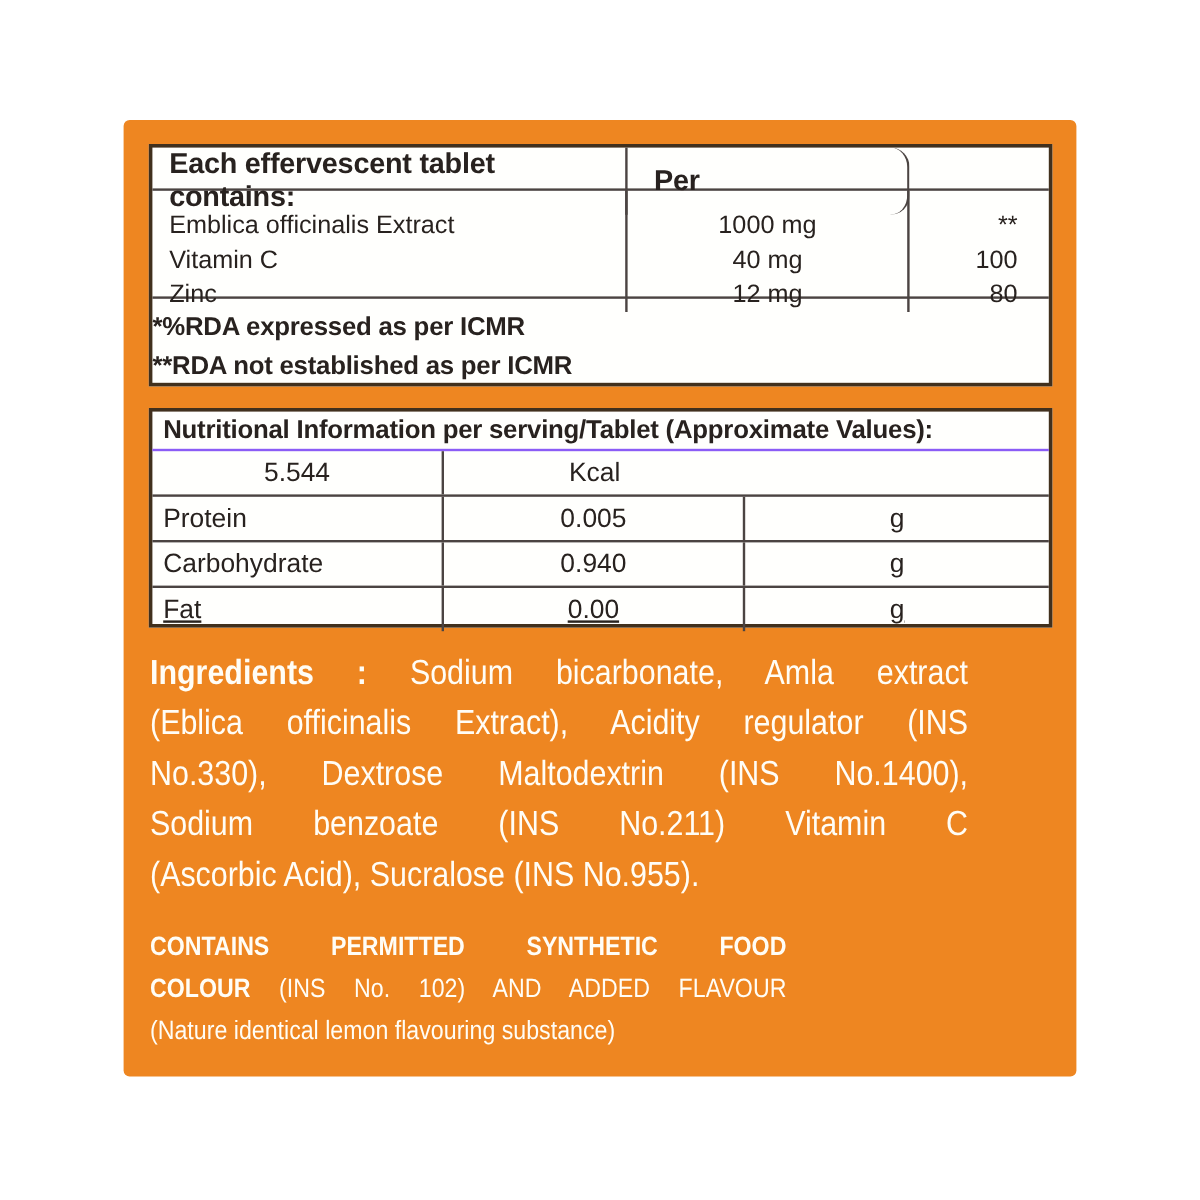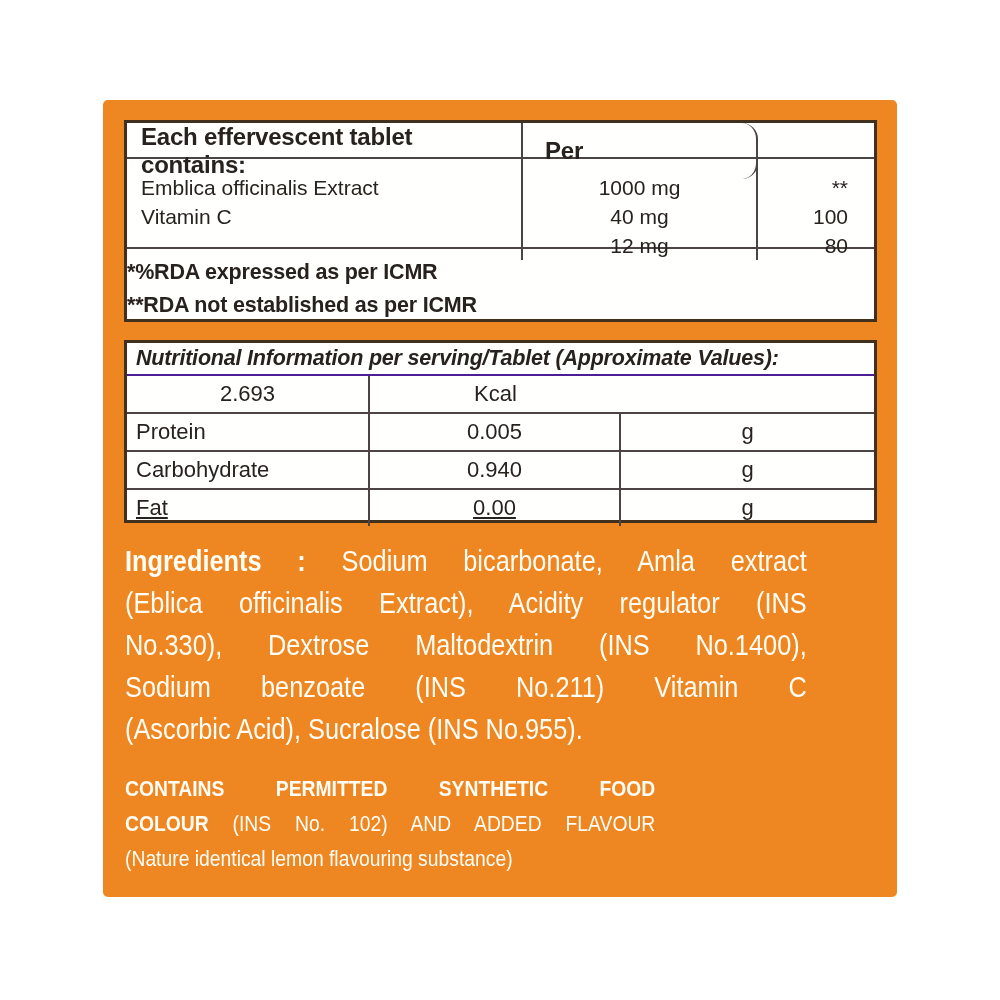--- a/index.html
+++ b/index.html
@@ -35,23 +35,23 @@
   .t1-data .cell { padding-top: 14px; }
   .vline { border-right: 2px solid #4b4442; }
   .pad-l { padding-left: 14px; }
   .c2-head { padding-left: 22px; border-radius: 16px; }
   .t-center { text-align: center; }
   .t-right { text-align: right; padding-right: 26px; }
   .t1-foot { height: 72px; padding: 7px 0 0 0; font-size: 21.5px; font-weight: bold; line-height: 33px; letter-spacing: -0.2px; box-sizing: border-box; }
   
   .nutrition { top: 240px; height: 183px; }
   .t2-header {
-    height: 31px; border-bottom: 2px solid #4c1d95;
+    height: 31px; border-bottom: 2px solid #8b5cf6;
     display: flex; align-items: center;
-    padding-left: 9px; font-size: 21.5px; font-weight: bold; letter-spacing: -0.2px; font-style: italic;
+    padding-left: 9px; font-size: 21.5px; font-weight: bold; letter-spacing: -0.2px;
   }
   .t2-row {
     display: grid; grid-template-columns: 243px 251px 1fr;
     height: 36px; border-bottom: 2px solid #4b4442;
     font-size: 22px; align-items: center;
   }
   .t2-row.last { border-bottom: none; text-decoration: underline; }
   .n1 { padding-left: 9px; }
   
   .ingredients {
@@ -80,20 +80,21 @@
     <div class="tbl supplement">
       <div class="t1-grid t1-header">
         <div class="cell vline pad-l">Each effervescent tablet contains:</div>
         <div class="cell vline c2-head">Per</div>
         <div class="cell"></div>
       </div>
       <div class="t1-grid t1-data">
         <div class="cell vline pad-l">
           <div class="line">Emblica officinalis Extract</div>
           <div class="line">Vitamin C</div>
+          <div class="line">Zinc</div>
         </div>
         <div class="cell vline t-center">
           <div class="line">1000 mg</div>
           <div class="line">40 mg</div>
           <div class="line">12 mg</div>
         </div>
         <div class="cell t-right">
           <div class="line">**</div>
           <div class="line">100</div>
           <div class="line">80</div>
@@ -101,21 +102,21 @@
       </div>
       <div class="t1-foot">
         <div class="line">*%RDA expressed as per ICMR</div>
         <div class="line">**RDA not established as per ICMR</div>
       </div>
     </div>
 
     <div class="tbl nutrition">
       <div class="t2-header">Nutritional Information per serving/Tablet (Approximate Values):</div>
       <div class="t2-row">
-        <div class="cell vline t-center" style="height:100%;display:flex;align-items:center;justify-content:center;">2.693</div>
+        <div class="cell vline t-center" style="height:100%;display:flex;align-items:center;justify-content:center;">5.544</div>
         <div class="cell t-center">Kcal</div>
       </div>
       <div class="t2-row">
         <div class="cell vline n1" style="height:100%;display:flex;align-items:center;">Protein</div>
         <div class="cell vline t-center" style="height:100%;display:flex;align-items:center;justify-content:center;">0.005</div>
         <div class="cell t-center">g</div>
       </div>
       <div class="t2-row">
         <div class="cell vline n1" style="height:100%;display:flex;align-items:center;">Carbohydrate</div>
         <div class="cell vline t-center" style="height:100%;display:flex;align-items:center;justify-content:center;">0.940</div>

